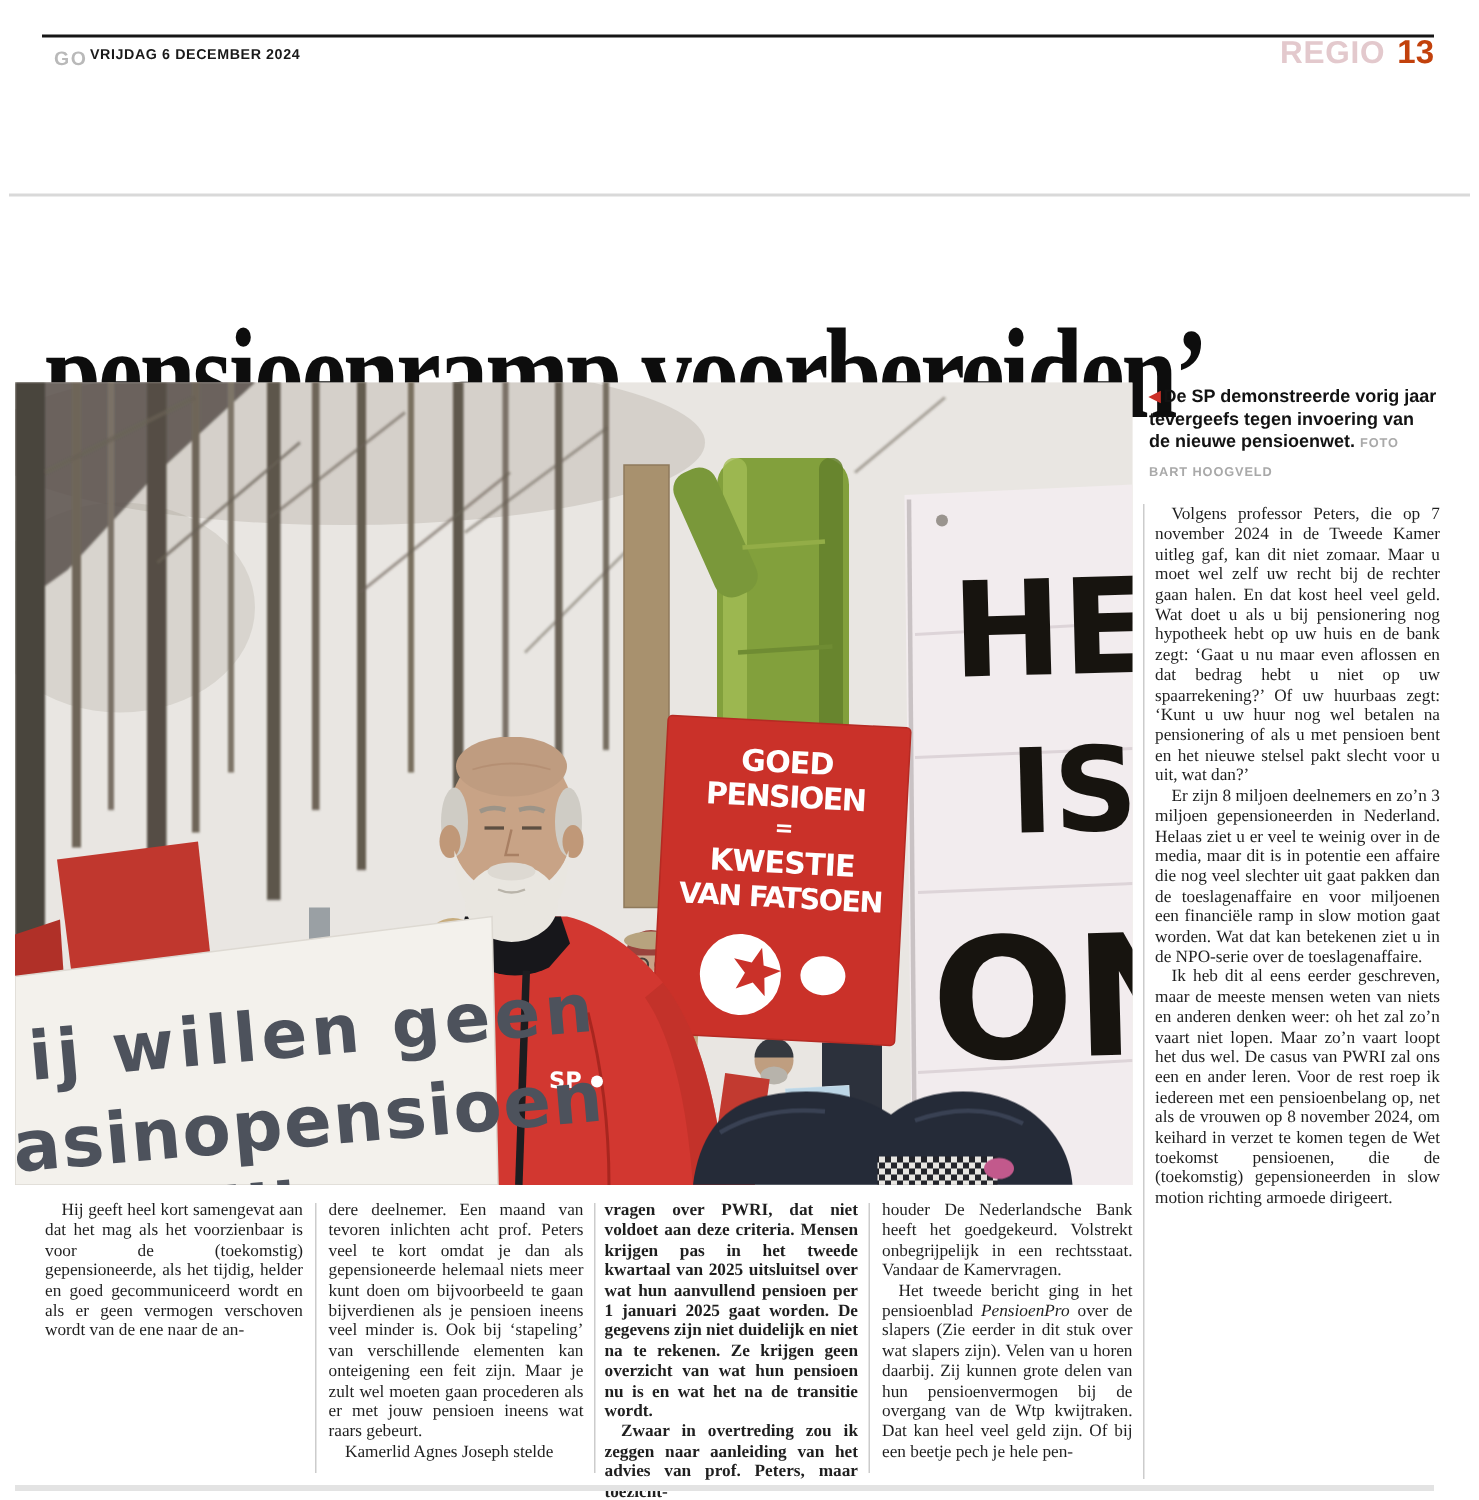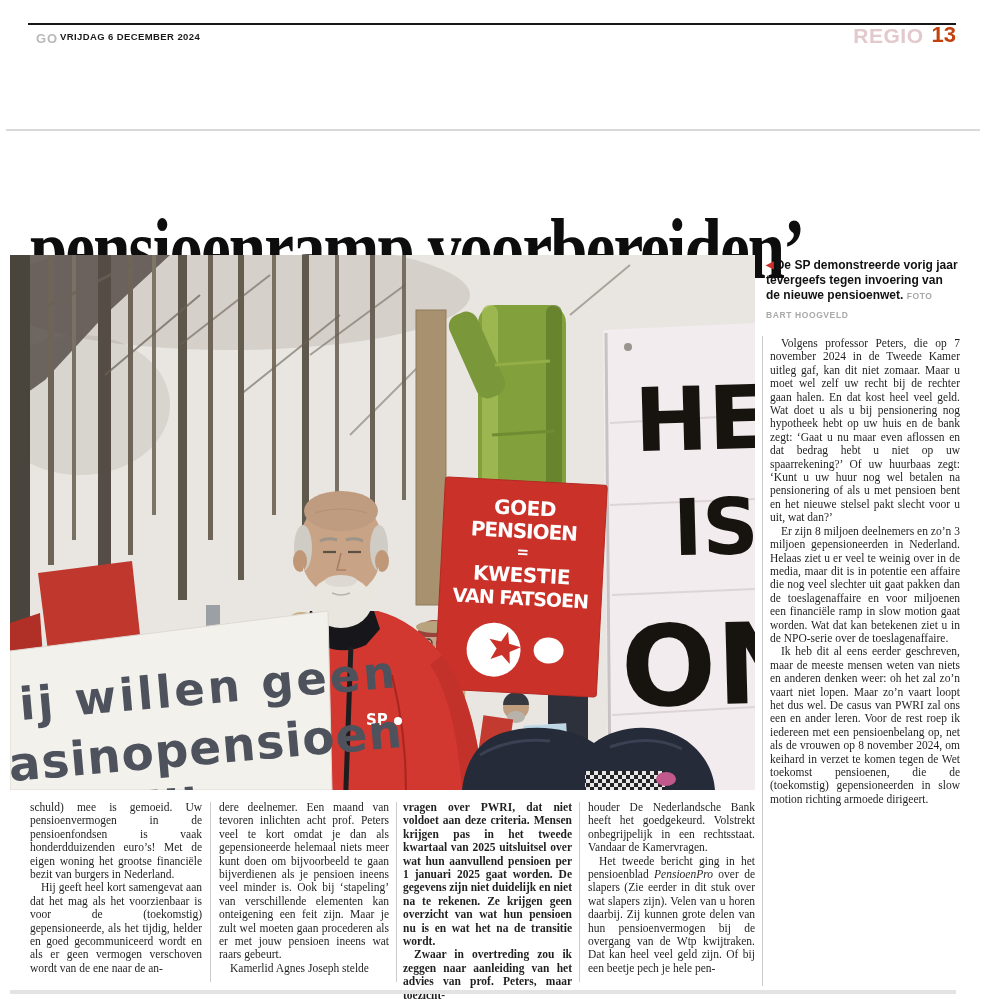--- a/index.html
+++ b/index.html
@@ -238,21 +238,20 @@
     </svg>
   </div>
 
   <div class="abs caption">
     <span class="arrow">◀</span><span>De SP demonstreerde vorig jaar tevergeefs tegen invoering van de nieuwe pensioenwet.</span>
     <span class="credit-inline">FOTO</span>
     <span class="credit-name">BART HOOGVELD</span>
   </div>
 
   <div class="abs bodytext col1">
-    <p>schuld) mee is gemoeid. Uw pensioenvermogen in de pensioenfondsen is vaak honderdduizenden euro’s! Met de eigen woning het grootse financiële bezit van burgers in Nederland.</p>
     <p class="ind">Hij geeft heel kort samengevat aan dat het mag als het voorzienbaar is voor de (toekomstig) gepensioneerde, als het tijdig, helder en goed gecommuniceerd wordt en als er geen vermogen verschoven wordt van de ene naar de an-</p>
   </div>
   <div class="abs vrule r1"></div>
 
   <div class="abs bodytext col2">
     <p>dere deelnemer. Een maand van tevoren inlichten acht prof. Peters veel te kort omdat je dan als gepensioneerde helemaal niets meer kunt doen om bijvoorbeeld te gaan bijverdienen als je pensioen ineens veel minder is.  Ook bij ‘stapeling’ van verschillende elementen kan onteigening een feit zijn. Maar je zult wel moeten gaan procederen als er met jouw pensioen ineens wat raars gebeurt.</p>
     <p class="ind">Kamerlid Agnes Joseph stelde</p>
   </div>
   <div class="abs vrule r2"></div>
 

